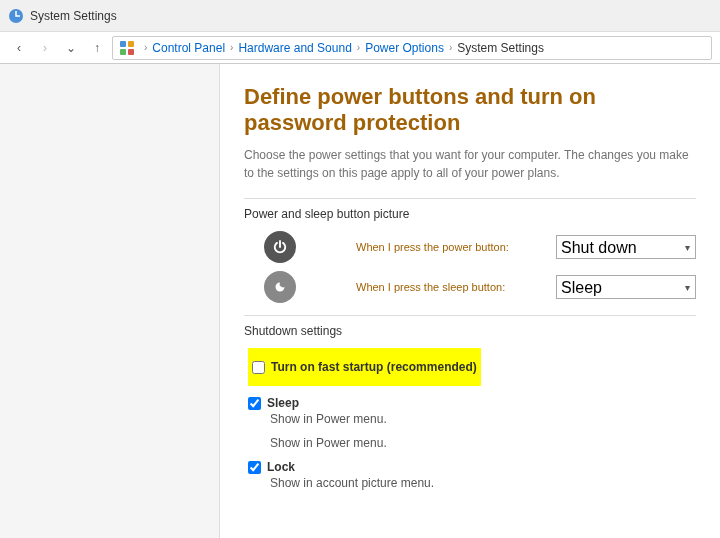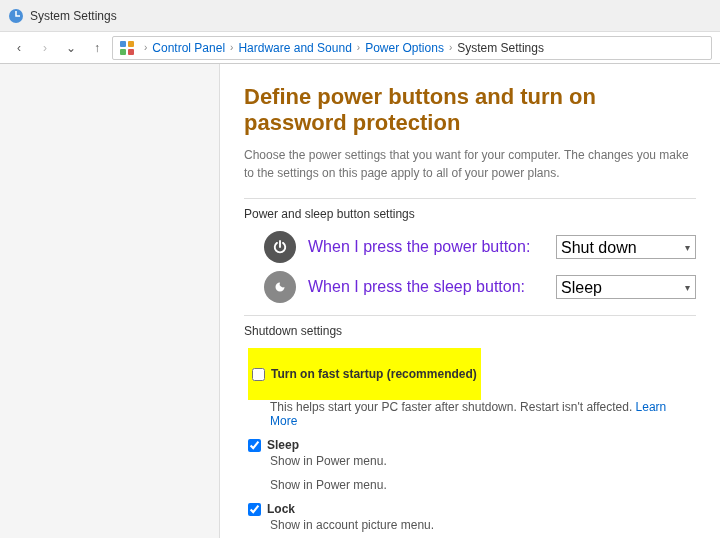--- a/index.html
+++ b/index.html
@@ -145,23 +145,24 @@
       align-items: center;
       justify-content: center;
       flex-shrink: 0;
     }
 
     .power-icon-circle.sleep {
       background: #888;
     }
 
     .button-label {
-      font-size: 16px;
-      color: #6d28d9;
+      font-size: 11px;
+      color: #a16207;
       flex: 1;
+      margin-left: 48px;
     }
 
     .dropdown-select {
       width: 140px;
       height: 24px;
       border: 1px solid #aaa;
       background: #fff;
       font-size: 16px;
       padding: 0 4px;
       cursor: pointer;
@@ -214,21 +215,21 @@
       font-size: 12px;
       color: #555;
       padding-left: 22px;
     }
 
     .highlight-row {
       background: #ffff00;
       display: inline-flex;
       align-items: center;
       gap: 6px;
-      padding: 19px 4px;
+      padding: 12px 4px;
     }
 
     .checkbox-input {
       width: 13px;
       height: 13px;
       margin-top: 1px;
       cursor: pointer;
       flex-shrink: 0;
     }
 
@@ -295,21 +296,21 @@
   <div class="content">
 
     <h1 class="page-title">Define power buttons and turn on password protection</h1>
 
     <p class="description">
       Choose the power settings that you want for your computer. The changes you make to the settings on this page apply to all of your power plans.
     </p>
 
     <hr class="section-separator">
 
-    <div class="section-label">Power and sleep button settings</div>
+    <div class="section-label">Power and sleep button picture</div>
 
     <div class="button-settings">
 
       <div class="button-row">
         <div class="power-icon-circle">
           <svg class="power-svg" viewBox="0 0 24 24" fill="none">
             <path d="M12 4 V12" stroke="white" stroke-width="2.5" stroke-linecap="round"></path>
             <path d="M8 6.5 A7 7 0 1 0 16 6.5" stroke="white" stroke-width="2.5" fill="none" stroke-linecap="round"></path>
           </svg>
         </div>
@@ -349,24 +350,20 @@
 
     <div class="section-label">Shutdown settings</div>
 
     <div class="shutdown-section">
 
       <div class="shutdown-item">
         <div class="highlight-row">
           <input type="checkbox" class="checkbox-input" id="fast-startup" style="">
           <label class="checkbox-label" for="fast-startup">Turn on fast startup (recommended)</label>
         </div>
-        <div class="sub-text">
-          <span>This helps start your PC faster after shutdown. Restart isn't affected.</span>
-          <a href="#" class="learn-more">Learn More</a>
-        </div>
       </div>
 
       <div class="shutdown-item">
         <div class="checkbox-row">
           <input type="checkbox" class="checkbox-input" id="sleep-check" checked="" style="">
           <label class="checkbox-label" for="sleep-check">Sleep</label>
         </div>
         <div class="sub-text">Show in Power menu.</div>
       </div>
 

